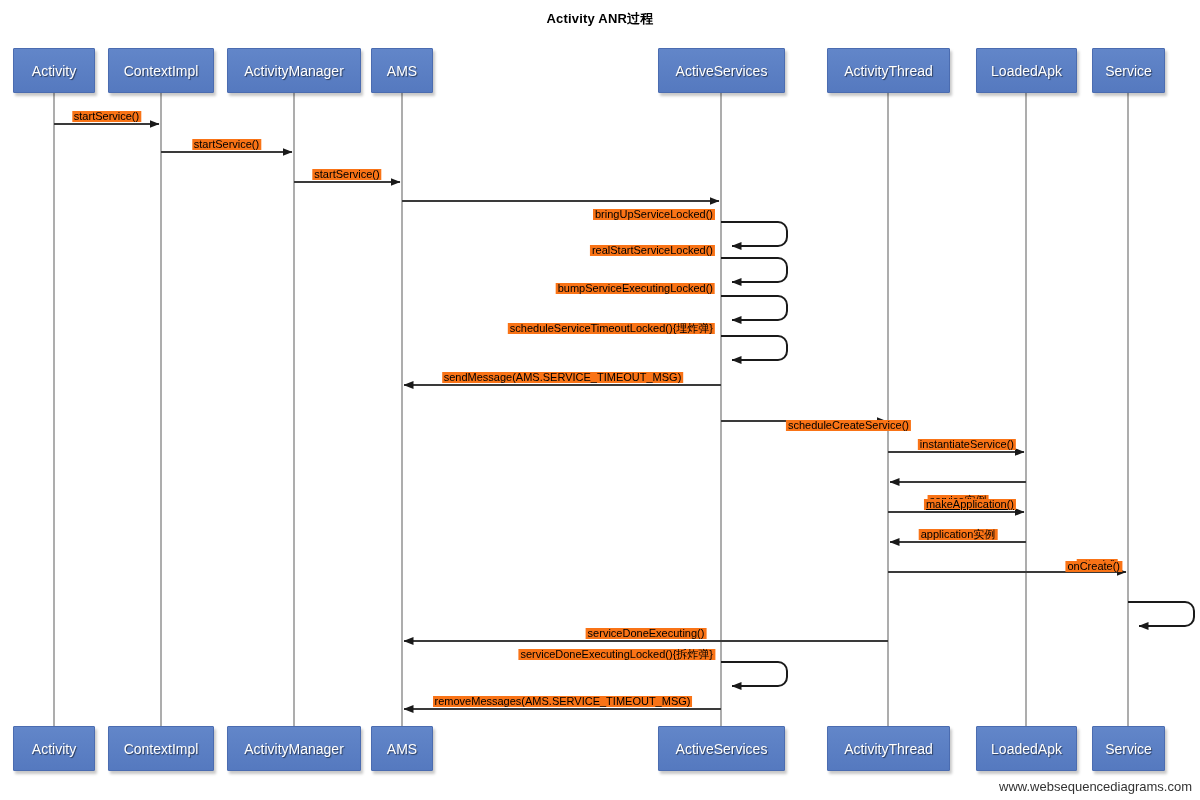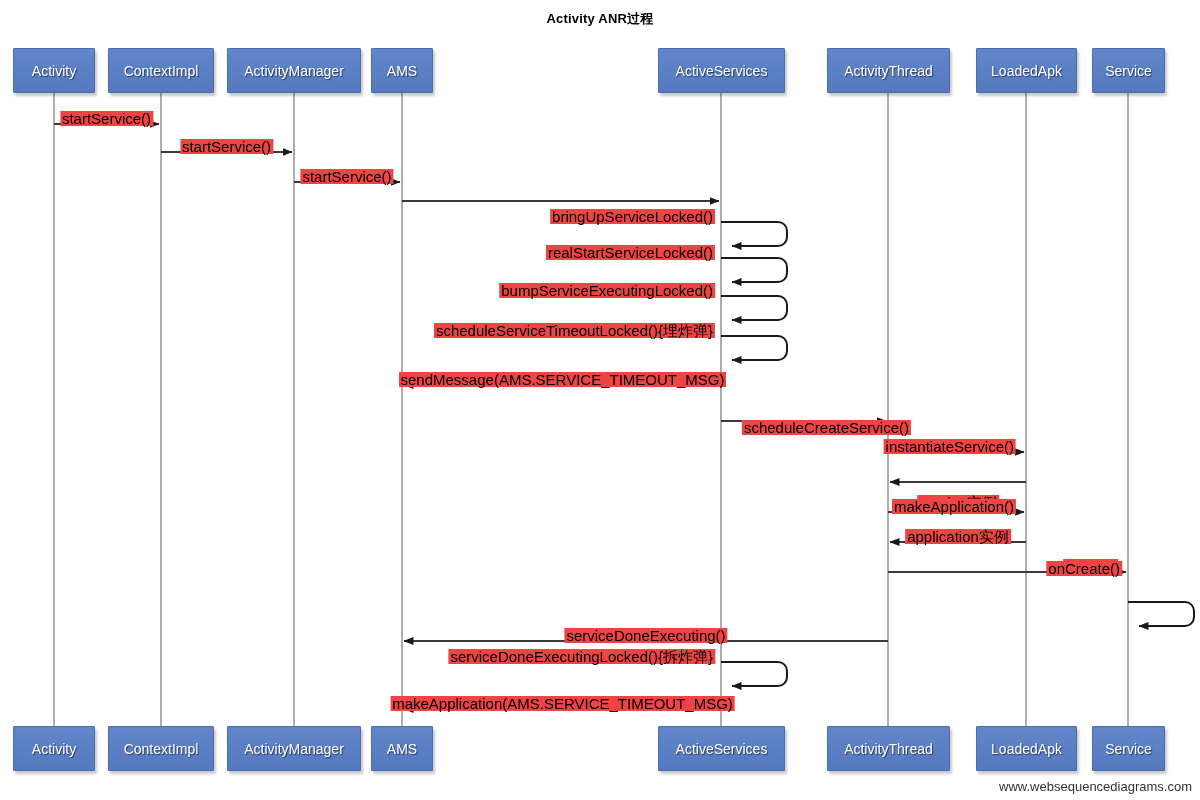--- a/index.html
+++ b/index.html
@@ -51,25 +51,25 @@
     display: flex;
     align-items: center;
     justify-content: center;
     text-shadow: 1px 1px 1px rgba(0,0,0,0.55);
     box-shadow: 2px 3px 3px rgba(0,0,0,0.22);
     white-space: nowrap;
     user-select: none;
   }
   .msg-label {
     position: absolute;
-    font-size: 15px;
+    font-size: 11px;
     color: #000;
     white-space: nowrap;
     line-height: 1;
-    background: #ef4444;
+    background: #f97316;
     padding: 0 2px;
   }
   .msg-label.right-align { transform: translateX(-100%); }
   .msg-label.center-align { transform: translateX(-50%); }
   .footer-credit {
     position: absolute;
     right: 8px;
     bottom: 6px;
     font-size: 13px;
     color: #333;
@@ -182,23 +182,23 @@
       <div class="msg-label center-align" style="left: 226.5px; top: 139px;">startService()</div>
       <div class="msg-label center-align" style="left: 347px; top: 169px;">startService()</div>
       <div class="msg-label right-align" style="left: 715px; top: 209px;">bringUpServiceLocked()</div>
       <div class="msg-label right-align" style="left: 715px; top: 245px;">realStartServiceLocked()</div>
       <div class="msg-label right-align" style="left: 715px; top: 283px;">bumpServiceExecutingLocked()</div>
       <div class="msg-label right-align" style="left: 715px; top: 323px;">scheduleServiceTimeoutLocked(){埋炸弹}</div>
       <div class="msg-label center-align" style="left: 562.5px; top: 372px;">sendMessage(AMS.SERVICE_TIMEOUT_MSG)</div>
       <div class="msg-label right-align" style="left: 878px; top: 420px; margin-left: 33px;">scheduleCreateService()</div>
       <div class="msg-label right-align" style="left: 1016px; top: 439px; text-align: right;">instantiateService()</div>
       <div class="msg-label center-align" style="left: 958px; top: 495px;">service实例</div>
-      <div class="msg-label right-align" style="left: 1016px; top: 499px;">makeApplication()</div>
+      <div class="msg-label right-align" style="left: 1016px; top: 499px; text-decoration: underline;">makeApplication()</div>
       <div class="msg-label center-align" style="left: 958px; top: 529px;">application实例</div>
       <div class="msg-label right-align" style="left: 1118px; top: 559px;">attach()</div>
       <div class="msg-label right-align" style="left: 1122px; top: 561px;">onCreate()</div>
       <div class="msg-label center-align" style="left: 646px; top: 628px;">serviceDoneExecuting()</div>
       <div class="msg-label right-align" style="left: 715px; top: 649px;">serviceDoneExecutingLocked(){拆炸弹}</div>
-      <div class="msg-label center-align" style="left: 562.5px; top: 696px;">makeApplication(AMS.SERVICE_TIMEOUT_MSG)</div>
+      <div class="msg-label center-align" style="left: 562.5px; top: 696px;">removeMessages(AMS.SERVICE_TIMEOUT_MSG)</div>
     </div>
 
   <div class="footer-credit">www.websequencediagrams.com</div>
 </div>
 
 </body></html>

